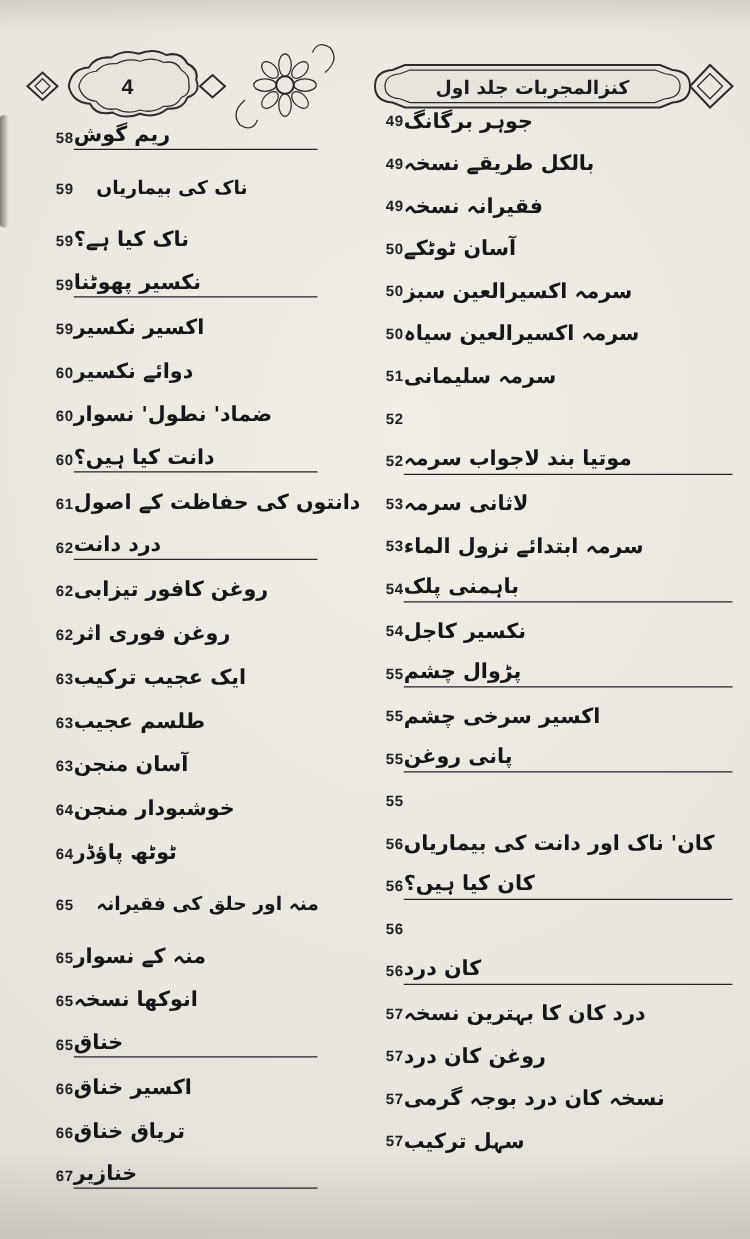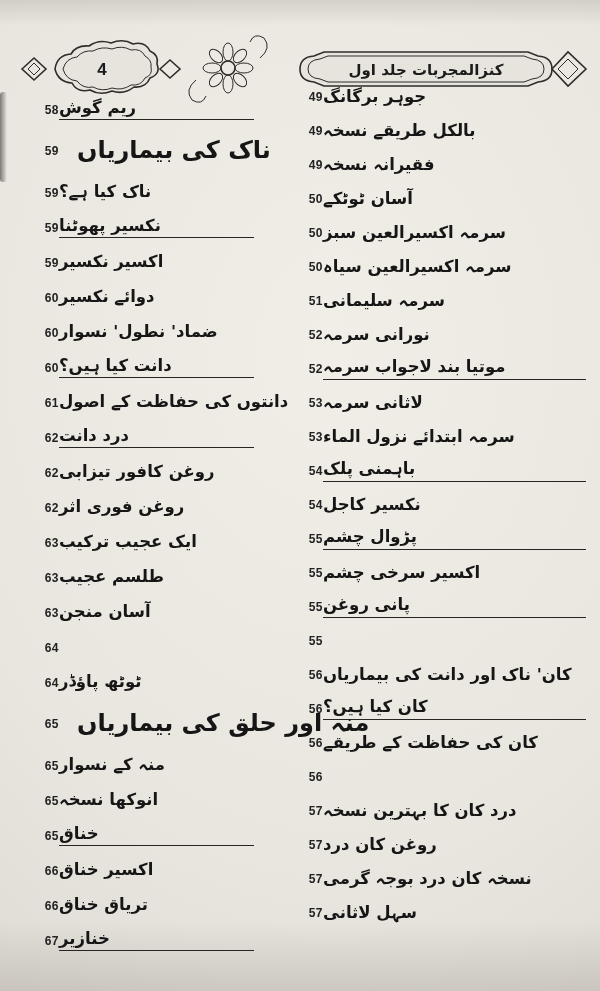--- a/index.html
+++ b/index.html
@@ -32,21 +32,21 @@
   .row .num{
     flex:0 0 34px;font-family:"Liberation Sans", sans-serif;
     font-size:12px;font-weight:bold;color:#222;letter-spacing:.5px;text-align:right;padding-left:3px;
   }
   .row .label{
     flex:1;text-align:left;direction:rtl;font-size:16.5px;font-weight:bold;
     color:#161616;white-space:nowrap;line-height:1.15;
   }
   .row .label.u{border-bottom:1.8px solid #262524;padding-bottom:2px;}
   .row.heading{height:48px;}
-  .row.heading .label{font-size:24px;letter-spacing:.3px;padding-left:18px;}
+  .row.heading .label{font-size:15px;letter-spacing:.3px;padding-left:18px;}
 </style>
 </head>
 <body>
 
 <div class="page">
 
   <div class="smudge-top"></div>
   <div class="smudge-left"></div>
   <div class="smudge-bottom"></div>
 
@@ -127,21 +127,20 @@
     <span class="label" dir="rtl">سرمہ اکسیرالعین سیاہ</span>
   </div>
 
   <div class="row">
     <span class="num">51</span>
     <span class="label" dir="rtl">سرمہ سلیمانی</span>
   </div>
 
   <div class="row">
     <span class="num">52</span>
-    <span class="label" dir="rtl">نورانی سرمہ</span>
   </div>
 
   <div class="row">
     <span class="num">52</span>
     <span class="label u" dir="rtl">موتیا بند لاجواب سرمہ</span>
   </div>
 
   <div class="row">
     <span class="num">53</span>
     <span class="label" dir="rtl">لاثانی سرمہ</span>
@@ -186,45 +185,45 @@
     <span class="label" dir="rtl">کان' ناک اور دانت کی بیماریاں</span>
   </div>
 
   <div class="row">
     <span class="num">56</span>
     <span class="label u" dir="rtl">کان کیا ہیں؟</span>
   </div>
 
   <div class="row">
     <span class="num">56</span>
-    <span class="label" dir="rtl">کان کی حفاظت کے طریقے</span>
   </div>
 
   <div class="row">
     <span class="num">56</span>
+    <span class="label u" dir="rtl">کان درد</span>
   </div>
 
   <div class="row">
     <span class="num">57</span>
     <span class="label" dir="rtl">درد کان کا بہترین نسخہ</span>
   </div>
 
   <div class="row">
     <span class="num">57</span>
     <span class="label" dir="rtl">روغن کان درد</span>
   </div>
 
   <div class="row">
     <span class="num">57</span>
     <span class="label" dir="rtl">نسخہ کان درد بوجہ گرمی</span>
   </div>
 
   <div class="row">
     <span class="num">57</span>
-    <span class="label" dir="rtl">سہل لاثانی</span>
+    <span class="label" dir="rtl">سہل ترکیب</span>
   </div>
 </div>
 
   <div id="col-left" class="col col-left">
   <div class="row">
     <span class="num">58</span>
     <span class="label u" dir="rtl">ریم گوش</span>
   </div>
 
   <div class="row heading">
@@ -292,30 +291,31 @@
     <span class="label" dir="rtl">طلسم عجیب</span>
   </div>
 
   <div class="row">
     <span class="num">63</span>
     <span class="label" dir="rtl">آسان منجن</span>
   </div>
 
   <div class="row">
     <span class="num">64</span>
+    <span class="label" dir="rtl">خوشبودار منجن</span>
   </div>
 
   <div class="row">
     <span class="num">64</span>
     <span class="label" dir="rtl">ٹوٹھ پاؤڈر</span>
   </div>
 
   <div class="row heading">
     <span class="num">65</span>
-    <span class="label" dir="rtl">منہ اور حلق کی بیماریاں</span>
+    <span class="label" dir="rtl">منہ اور حلق کی فقیرانہ</span>
   </div>
 
   <div class="row">
     <span class="num">65</span>
     <span class="label" dir="rtl">منہ کے نسوار</span>
   </div>
 
   <div class="row">
     <span class="num">65</span>
     <span class="label" dir="rtl">انوکھا نسخہ</span>

